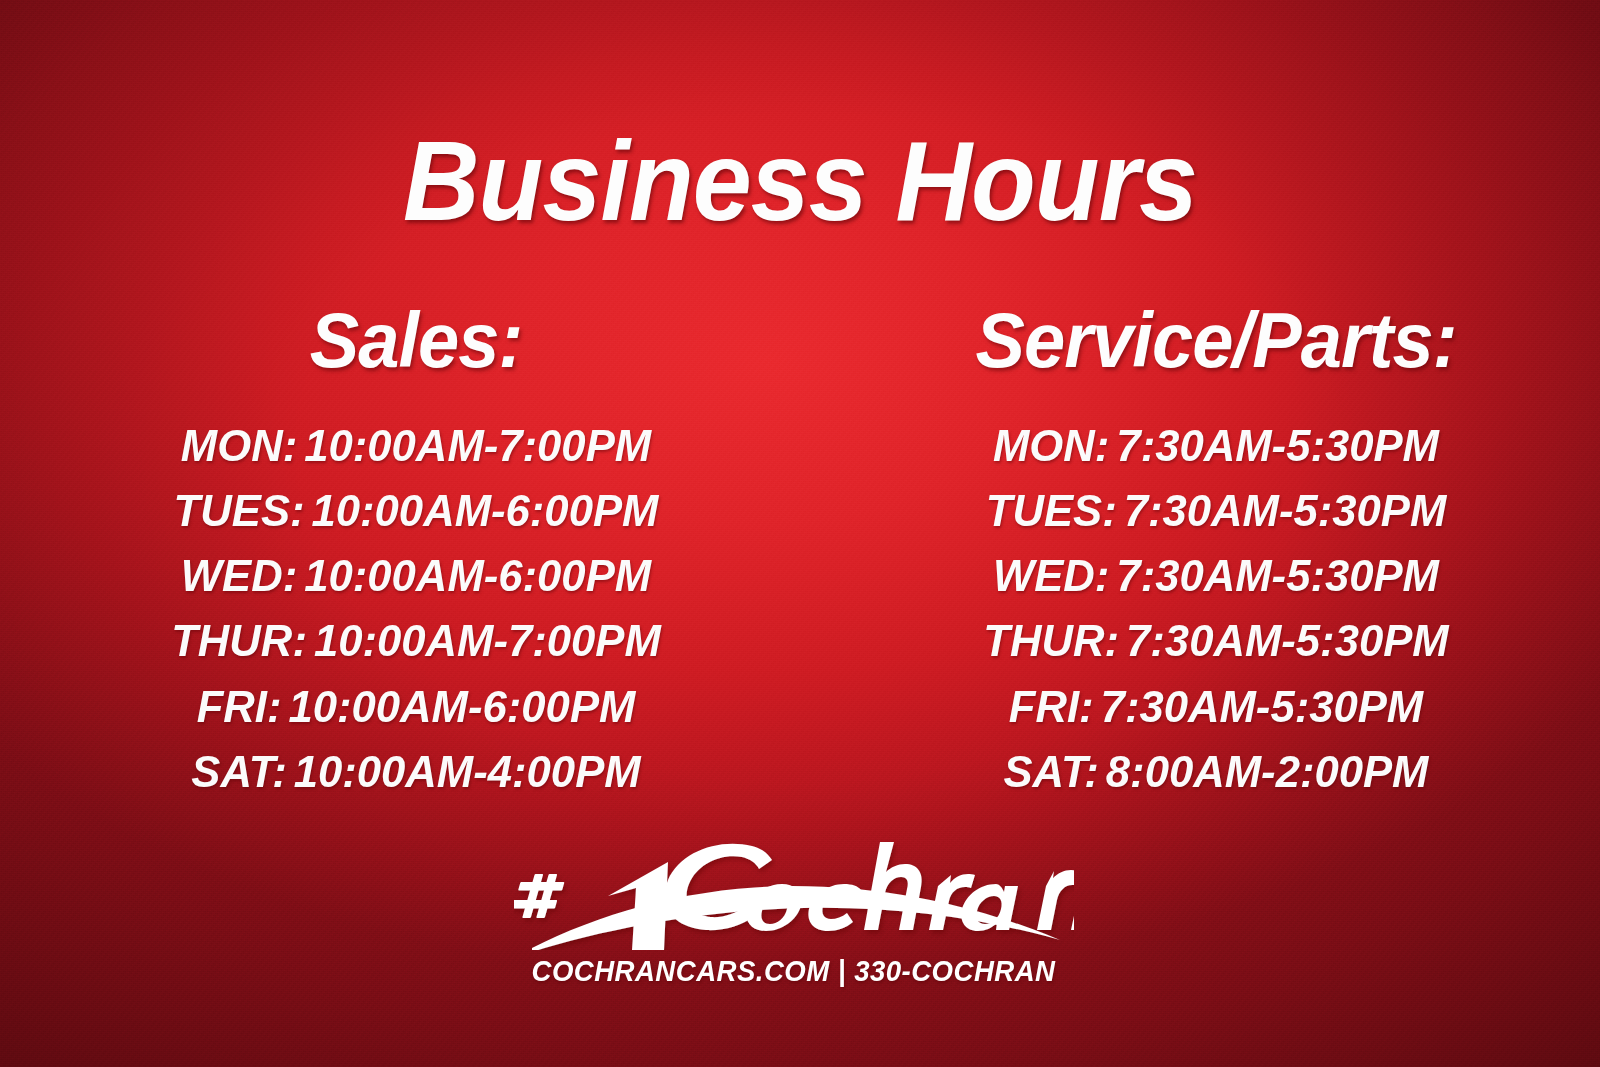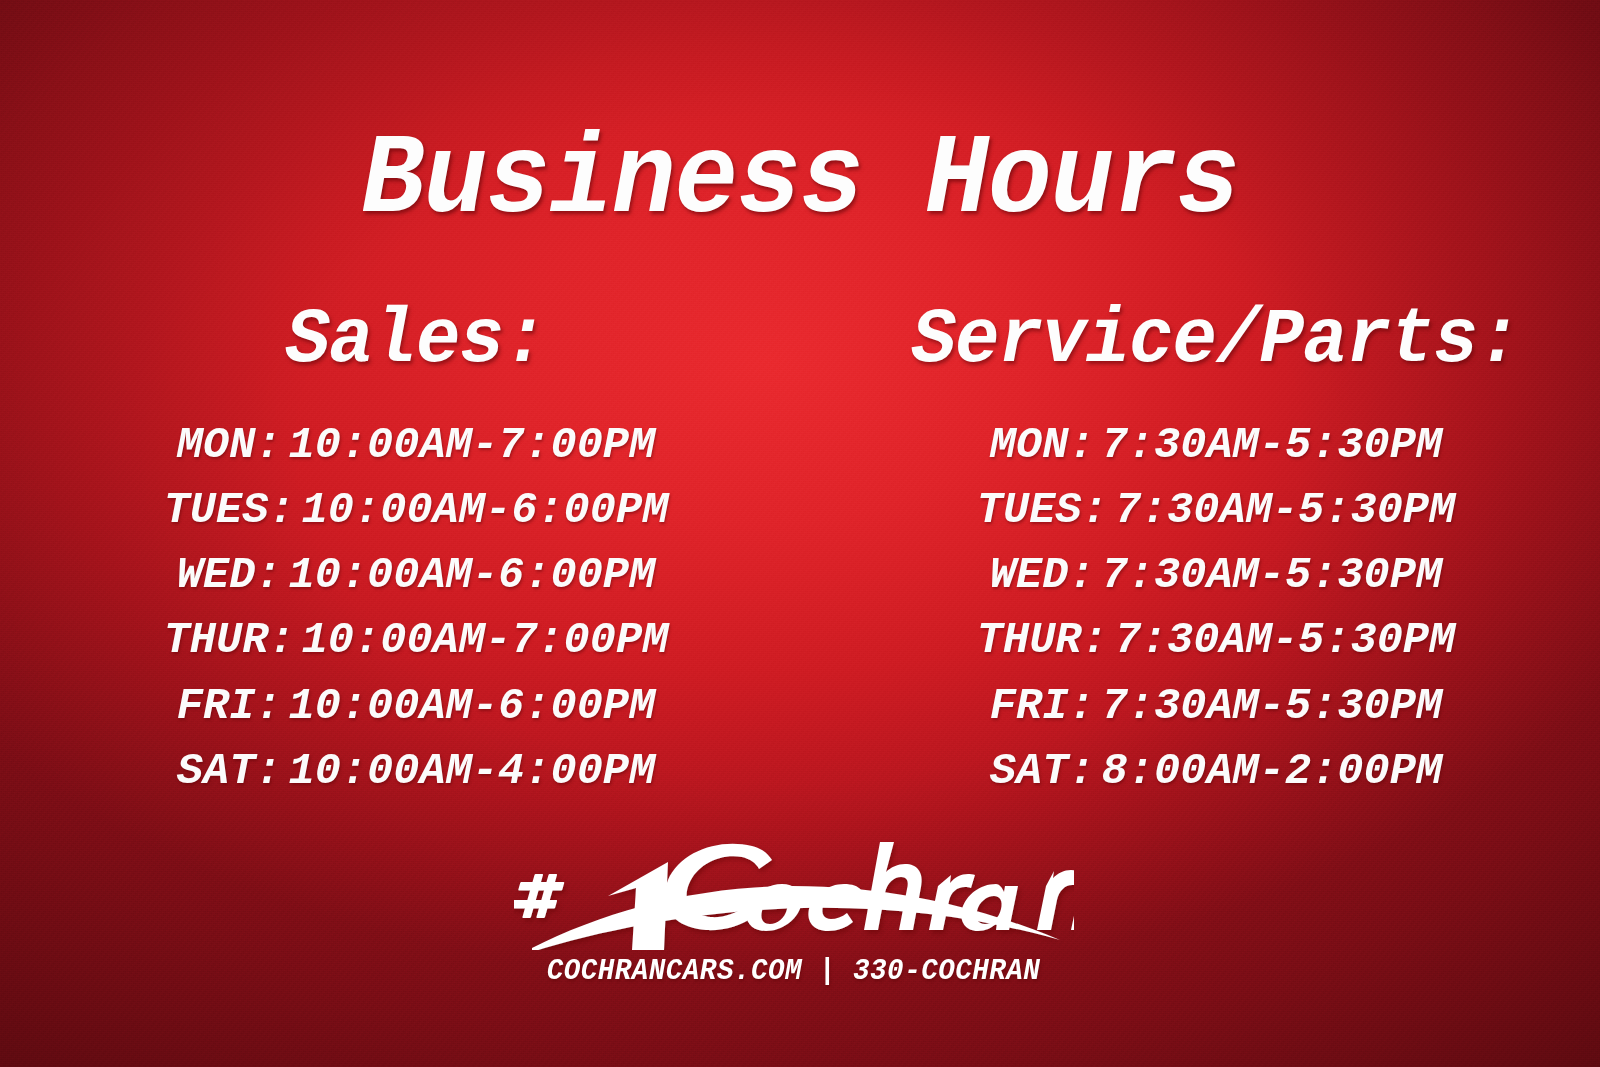--- a/index.html
+++ b/index.html
@@ -5,21 +5,21 @@
   html, body {
     margin: 0;
     padding: 0;
     background: #000;
   }
   #poster {
     position: relative;
     width: 1600px;
     height: 1067px;
     overflow: hidden;
-    font-family: Liberation Mono, monospace;
+    font-family: Liberation Sans, sans-serif;
     background-color: #d81f26;
     background-image:
       radial-gradient(ellipse 62% 58% at 48% 34%,
         #ea2a2f 0%,
         #e0242a 26%,
         #cf1c23 50%,
         #b5151e 74%,
         #96101a 100%);
   }
   

